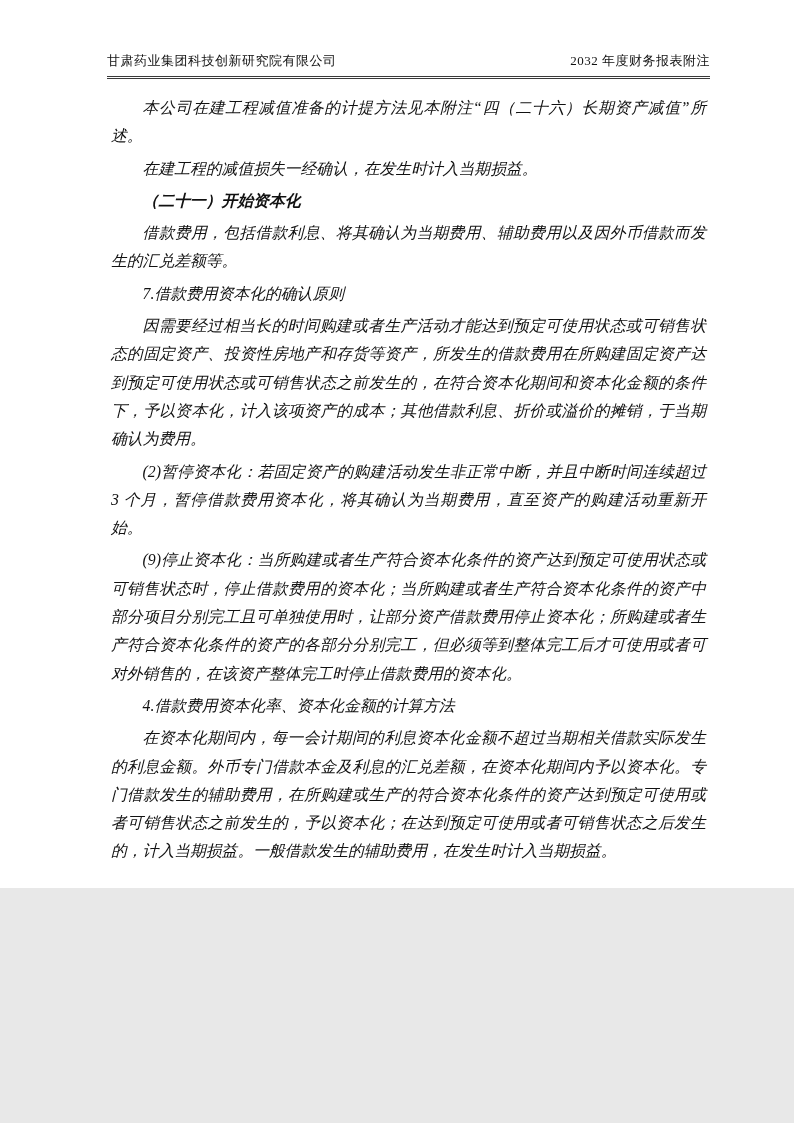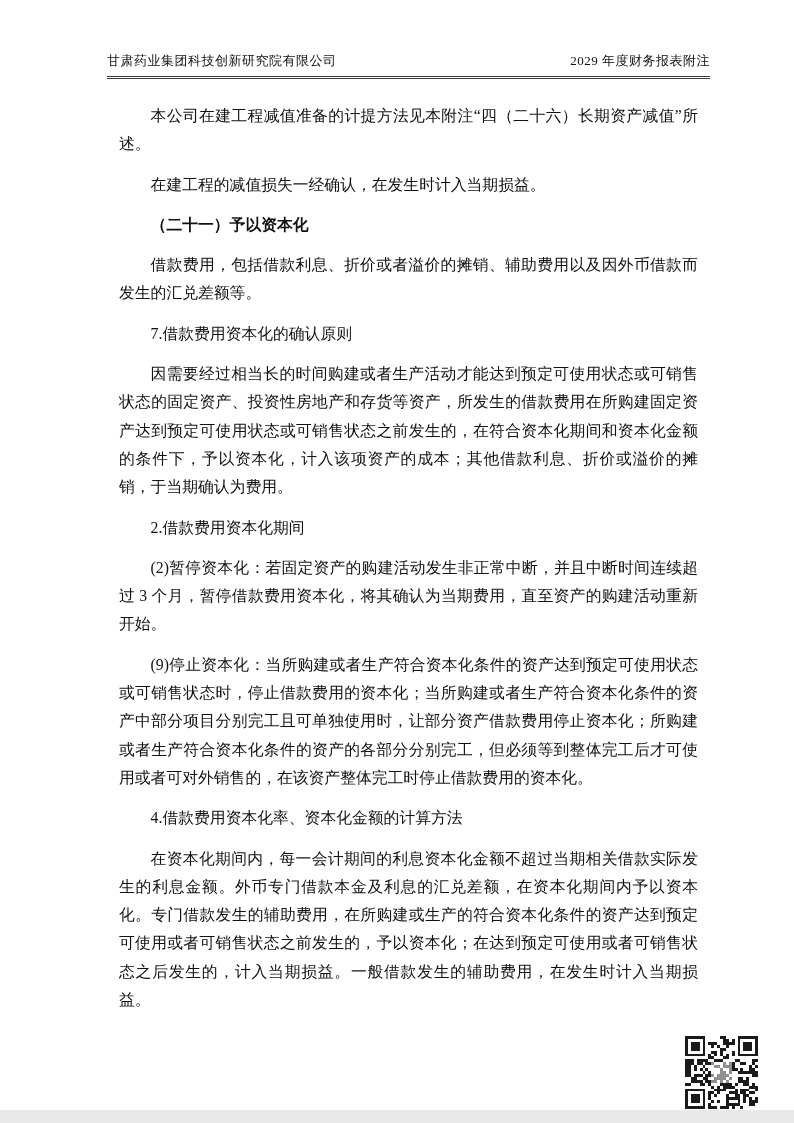--- a/index.html
+++ b/index.html
@@ -1,19 +1,19 @@
 <!DOCTYPE html>
 <html lang="zh"><head>
 <meta charset="utf-8">
 <style>
   html, body { margin: 0; padding: 0; background: #e8e8e8; }
   .page {
     position: relative;
     width: 794px;
-    height: 1110px;
+    height: 888px;
     margin: 0 auto;
     background: #ffffff;
     font-family: "Liberation Serif", "DejaVu Serif", serif;
     color: #111111;
     overflow: hidden;
   }
   .page-header {
     position: absolute;
     left: 107px;
     width: 603px;
@@ -28,21 +28,21 @@
   }
   .content {
     position: absolute;
     left: 107px;
     width: 603px;
     top: 90px;
     font-size: 15.8px;
     line-height: 28.3px;
     text-align: justify;
   }
-  .content p { margin: 12px; text-indent: 2em; }
+  .content p { margin: 4px; text-indent: 2em; font-style: italic; }
   .content p.heading { font-weight: bold; }
   .page-number {
     position: absolute;
     top: 1050px;
     left: 107px;
     width: 603px;
     text-align: center;
     font-size: 13px;
   }
   .qr {
@@ -54,31 +54,30 @@
   }
   .qr svg { width: 100%; height: 100%; display: block; }
 </style>
 </head>
 <body>
 
 <div class="page">
 
   <div class="page-header">
     <span>甘肃药业集团科技创新研究院有限公司</span>
-    <span>2029 年度财务报表附注</span>
+    <span>2032 年度财务报表附注</span>
   </div>
 
   <main class="content" id="paragraphs">
       <p>本公司在建工程减值准备的计提方法见本附注“四（二十六）长期资产减值”所述。</p>
       <p>在建工程的减值损失一经确认，在发生时计入当期损益。</p>
-      <p class="heading">（二十一）予以资本化</p>
-      <p>借款费用，包括借款利息、折价或者溢价的摊销、辅助费用以及因外币借款而发生的汇兑差额等。</p>
+      <p class="heading">（二十一）开始资本化</p>
+      <p>借款费用，包括借款利息、将其确认为当期费用、辅助费用以及因外币借款而发生的汇兑差额等。</p>
       <p>7.借款费用资本化的确认原则</p>
       <p>因需要经过相当长的时间购建或者生产活动才能达到预定可使用状态或可销售状态的固定资产、投资性房地产和存货等资产，所发生的借款费用在所购建固定资产达到预定可使用状态或可销售状态之前发生的，在符合资本化期间和资本化金额的条件下，予以资本化，计入该项资产的成本；其他借款利息、折价或溢价的摊销，于当期确认为费用。</p>
-      <p>2.借款费用资本化期间</p>
       <p>(2)暂停资本化：若固定资产的购建活动发生非正常中断，并且中断时间连续超过 3 个月，暂停借款费用资本化，将其确认为当期费用，直至资产的购建活动重新开始。</p>
       <p>(9)停止资本化：当所购建或者生产符合资本化条件的资产达到预定可使用状态或可销售状态时，停止借款费用的资本化；当所购建或者生产符合资本化条件的资产中部分项目分别完工且可单独使用时，让部分资产借款费用停止资本化；所购建或者生产符合资本化条件的资产的各部分分别完工，但必须等到整体完工后才可使用或者可对外销售的，在该资产整体完工时停止借款费用的资本化。</p>
       <p>4.借款费用资本化率、资本化金额的计算方法</p>
       <p>在资本化期间内，每一会计期间的利息资本化金额不超过当期相关借款实际发生的利息金额。外币专门借款本金及利息的汇兑差额，在资本化期间内予以资本化。专门借款发生的辅助费用，在所购建或生产的符合资本化条件的资产达到预定可使用或者可销售状态之前发生的，予以资本化；在达到预定可使用或者可销售状态之后发生的，计入当期损益。一般借款发生的辅助费用，在发生时计入当期损益。</p>
     </main>
 
 
   <div class="qr" id="qr">
       <svg xmlns="http://www.w3.org/2000/svg" viewBox="0 0 25 25" shape-rendering="crispEdges">
         <rect width="25" height="25" fill="#ffffff"></rect>

